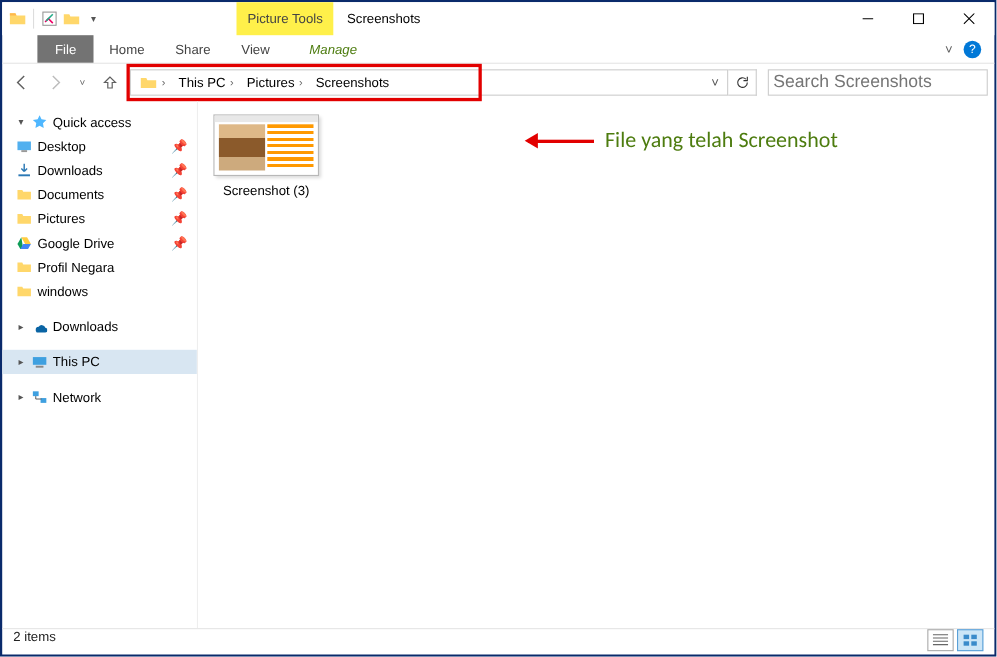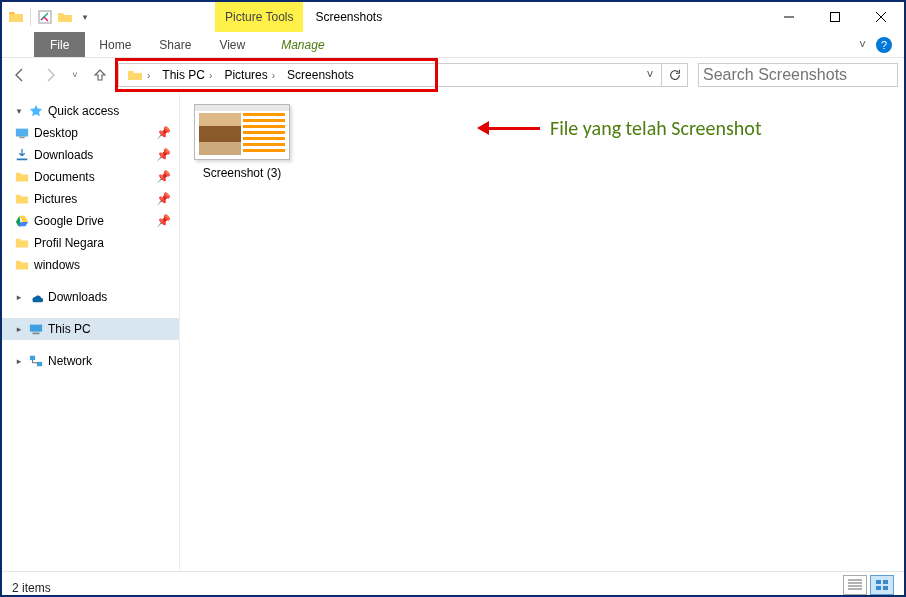--- a/index.html
+++ b/index.html
@@ -66,21 +66,21 @@
 .file-name { font-size: 12px; color: #000; }
 
 .annot-arrow { position: absolute; top: 24px; left: 300px; display: flex; align-items: center; pointer-events: none; }
 .arrow-line { width: 60px; height: 3px; background: #e20000; position: relative; }
 .arrow-line::before { content: ""; position: absolute; left: -10px; top: -6px; border: 7px solid transparent; border-right: 12px solid #e20000; }
 .annot-text { color: #4d7c0f; font-size: 20px; font-family: Calibri, sans-serif; margin-left: 10px; }
 
 .watermark { position: absolute; right: 20px; bottom: 28px; color: #c8c8c8; font-size: 24px; font-style: italic; font-family: Georgia, serif; pointer-events: none; }
 
 
-.statusbar { height: 24px; border-top: 1px solid #e5e5e5; display: flex; align-items: flex-end; padding: 0 10px; font-size: 12px; color: #222; }
+.statusbar { height: 24px; border-top: 1px solid #e5e5e5; display: flex; align-items: flex-start; padding: 0 10px; font-size: 12px; color: #222; }
 .statusbar .spacer { flex: 1; }
 .view-btn { width: 24px; height: 20px; border: 1px solid #aaa; margin-left: 3px; display: flex; align-items: center; justify-content: center; cursor: pointer; }
 .view-btn.active { background: #cde6f7; border-color: #5aa0d8; }
 
 
 svg { display: block; }
 </style>
 </head>
 <body>
 

